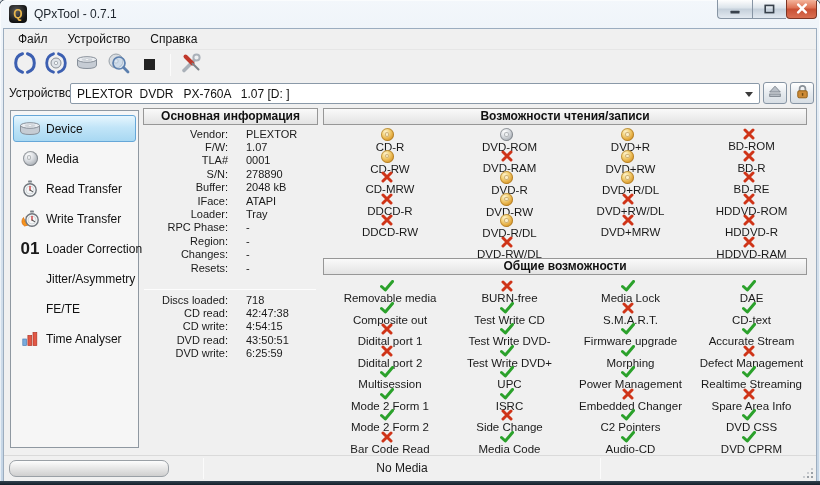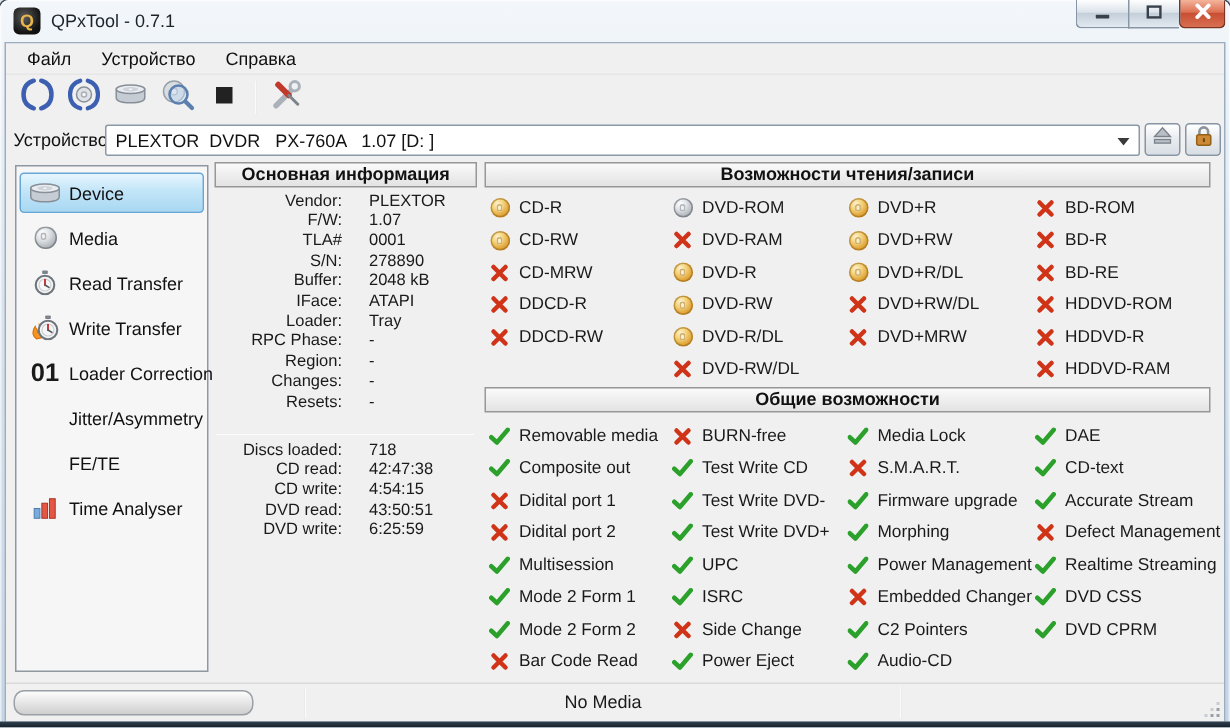--- a/index.html
+++ b/index.html
@@ -87,21 +87,21 @@
     background:#d2d2d2; border-bottom:1px solid #fdfdfd; }
 
   
   #caps-rw-header  { left:323px; top:108px; width:484px; }
   #caps-gen-header { left:323px; top:258px; width:484px; }
   .cap-grid { position:absolute; display:flex; }
   #caps-rw-grid  { left:326px; top:128px; width:481px; }
   #caps-gen-grid { left:326px; top:280px; width:481px; }
   .cap-col:nth-child(1){ width:122px; } .cap-col:nth-child(2){ width:117px; }
   .cap-col:nth-child(3){ width:125px; } .cap-col:nth-child(4){ width:117px; }
-  .cap-item { height:21.5px; display:flex; align-items:center; }
+  .cap-item { height:21.5px; display:flex; align-items:center;flex-direction:column; }
   .cap-icon { width:14px; display:flex; align-items:center; justify-content:center; flex:none; }
   .cap-label { margin-left:6px; font-size:11.5px; color:#1a1a1a; white-space:nowrap; }
 
   .disc { width:13px; height:13px; border-radius:50%; position:relative; display:inline-block; flex:none; }
   .disc.gold { background:radial-gradient(circle at 36% 30%, #fdf3cf 0%, #f5d47d 30%, #e2a83d 62%, #bd7f1e 100%);
     box-shadow: inset 0 0 0 1px rgba(150,100,20,.55); }
   .disc.gold::after { content:""; position:absolute; left:4.2px; top:4.2px; width:4.6px; height:4.6px;
     border-radius:50%; background:#fbeec6; box-shadow: inset 0 0 0 1px rgba(150,100,20,.45); }
   .disc.gray { background:radial-gradient(circle at 36% 30%, #ffffff 0%, #dde0e4 35%, #b5bac0 65%, #8e949b 100%);
     box-shadow: inset 0 0 0 1px rgba(90,95,100,.55); }
@@ -656,21 +656,21 @@
             </svg>
           </span>
           <span class="cap-label">Side Change</span>
         </div>
         <div class="cap-item">
           <span class="cap-icon">
             <svg width="14" height="12" viewBox="0 0 14 12">
               <path d="M1.5 6.5 L5.3 10 L12.5 1.5" fill="none" stroke="#2ba12b" stroke-width="3" stroke-linecap="round" stroke-linejoin="round"></path>
             </svg>
           </span>
-          <span class="cap-label">Power Eject</span>
+          <span class="cap-label">Media Code</span>
         </div>
       </div>
       <div class="cap-col">
         <div class="cap-item">
           <span class="cap-icon">
             <svg width="14" height="12" viewBox="0 0 14 12">
               <path d="M1.5 6.5 L5.3 10 L12.5 1.5" fill="none" stroke="#2ba12b" stroke-width="3" stroke-linecap="round" stroke-linejoin="round"></path>
             </svg>
           </span>
           <span class="cap-label">Media Lock</span>
@@ -765,20 +765,28 @@
           </span>
           <span class="cap-label">Defect Management</span>
         </div>
         <div class="cap-item">
           <span class="cap-icon">
             <svg width="14" height="12" viewBox="0 0 14 12">
               <path d="M1.5 6.5 L5.3 10 L12.5 1.5" fill="none" stroke="#2ba12b" stroke-width="3" stroke-linecap="round" stroke-linejoin="round"></path>
             </svg>
           </span>
           <span class="cap-label">Realtime Streaming</span>
+        </div>
+        <div class="cap-item">
+          <span class="cap-icon">
+            <svg width="12" height="12" viewBox="0 0 12 12">
+              <path d="M2 2 L10 10 M10 2 L2 10" stroke="#cf3418" stroke-width="3" stroke-linecap="round"></path>
+            </svg>
+          </span>
+          <span class="cap-label">Spare Area Info</span>
         </div>
         <div class="cap-item">
           <span class="cap-icon">
             <svg width="14" height="12" viewBox="0 0 14 12">
               <path d="M1.5 6.5 L5.3 10 L12.5 1.5" fill="none" stroke="#2ba12b" stroke-width="3" stroke-linecap="round" stroke-linejoin="round"></path>
             </svg>
           </span>
           <span class="cap-label">DVD CSS</span>
         </div>
         <div class="cap-item">

